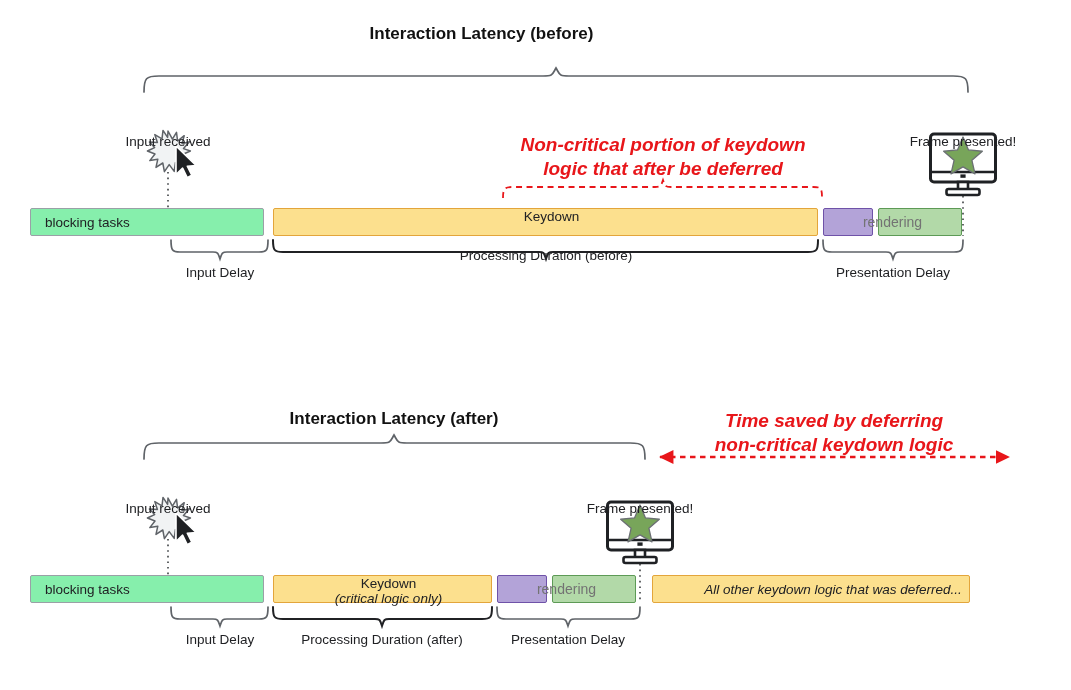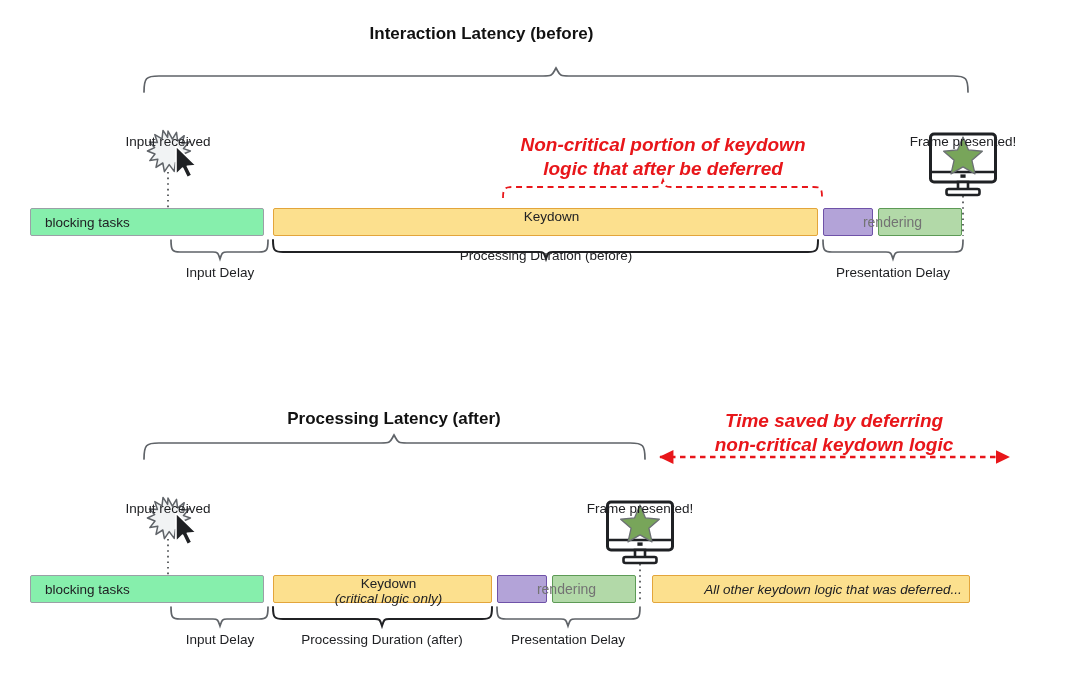--- a/index.html
+++ b/index.html
@@ -236,21 +236,21 @@
   <div class="bar bar-purple" style="left:823px;top:208px;width:50px;"></div>
 
   <div class="bar bar-green" style="left:878px;top:208px;width:84px;"></div>
 
   <div class="rendering-text" style="left:823px;top:214px;width:139px;">rendering</div>
 
   <div class="abs brace-label" style="left:140px;top:265px;width:160px;">Input Delay</div>
   <div class="abs brace-label" style="left:426px;top:248px;width:240px;">Processing Duration (before)</div>
   <div class="abs brace-label" style="left:803px;top:265px;width:180px;">Presentation Delay</div>
 
-  <div class="abs diagram-title" style="left:130px;top:409px;width:528px;">Processing Latency (after)</div>
+  <div class="abs diagram-title" style="left:130px;top:409px;width:528px;">Interaction Latency (after)</div>
 
   <div class="abs red-note" style="left:644px;top:409px;width:380px;">
     <span>Time saved by deferring</span><br>
     <span>non-critical keydown logic</span>
   </div>
 
   <div class="abs tick-label" style="left:88px;top:477px;width:160px;">Input received</div>
 
   <div class="abs tick-label" style="left:560px;top:477px;width:160px;">Frame presented!</div>
 

